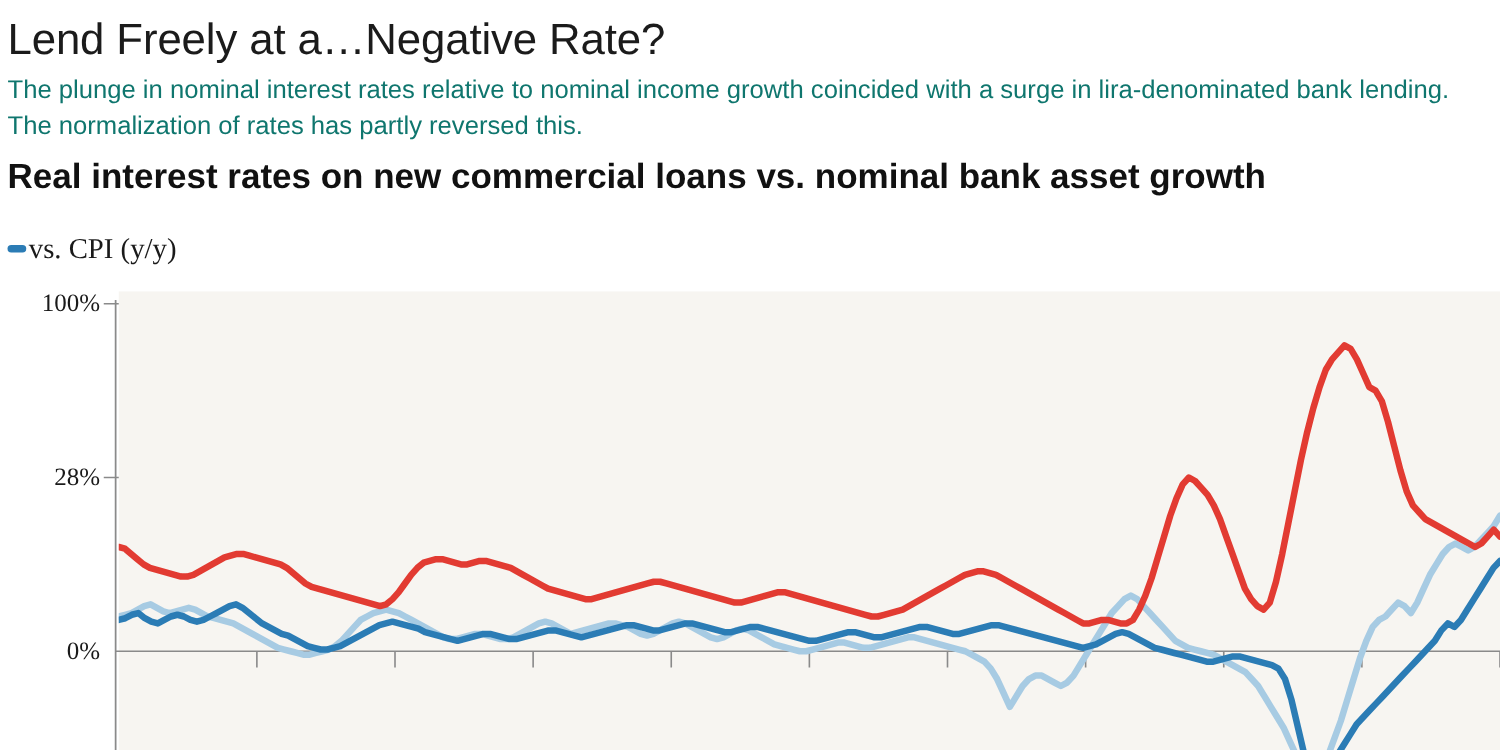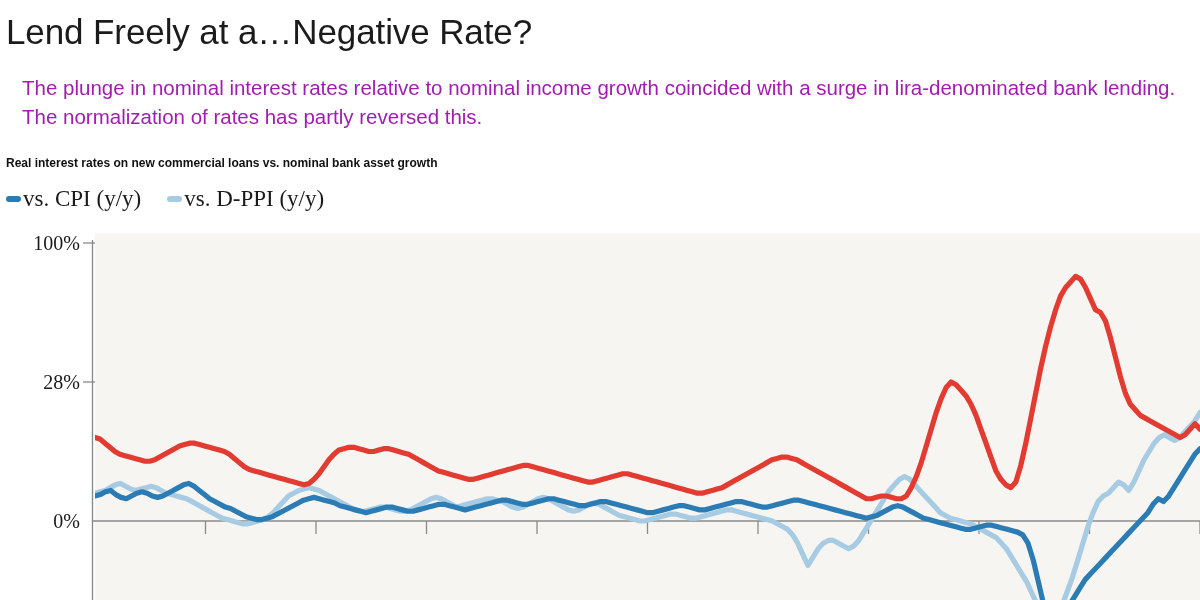--- a/index.html
+++ b/index.html
@@ -39,28 +39,28 @@
     letter-spacing: -0.1px;
     color: #1b1b1b;
     margin: 0;
     padding: 14px 0 0 6px;
     font-family: "Liberation Sans", sans-serif;
   }
   .deck {
     font-size: 20.5px;
     font-weight: 400;
     line-height: 1.42;
-    color: #a21caf;
-    margin: 16px;
+    color: #0f766e;
+    margin: 0;
     padding: 8px 0 0 6px;
     max-width: 1192px;
     font-family: "Liberation Sans", sans-serif;
   }
   .subtitle {
-    font-size: 12px;
+    font-size: 28px;
     font-weight: bold;
     line-height: 1.2;
     color: #111111;
     margin: 0;
     padding: 9px 0 0 6px;
     font-family: "Liberation Sans", sans-serif;
   }
 
   
   .legend {
@@ -135,24 +135,20 @@
     <div class="headline">Lend Freely at a…Negative Rate?</div>
     <div class="deck">The plunge in nominal interest rates relative to nominal income growth coincided with a surge in lira-denominated bank lending. The normalization of rates has partly reversed this.</div>
     <div class="subtitle">Real interest rates on new commercial loans vs. nominal bank asset growth</div>
   </div>
 
   <div class="legend">
     <div class="legend-item">
       <span class="legend-swatch" style="background:#2b7cb5"></span>
       <span class="legend-label">vs. CPI (y/y)</span>
     </div>
-    <div class="legend-item">
-      <span class="legend-swatch" style="background:#a7cbe3"></span>
-      <span class="legend-label">vs. D-PPI (y/y)</span>
-    </div>
   </div>
 
   <div class="chart-wrap">
     <svg class="plot" id="plot-svg" width="1200" height="367" viewBox="0 0 1200 367" aria-hidden="true">
       <rect id="plot-bg" x="95" y="0" width="1105" height="367" fill="#f7f5f1"></rect>
       <line id="y-axis-line" x1="92.5" y1="7" x2="92.5" y2="367" stroke="#8a8a8a" stroke-width="1.4"></line>
       <g id="y-ticks">
           <line x1="83" x2="95" y1="10" y2="10" stroke="#8a8a8a" stroke-width="1.3"></line>
           <line x1="83" x2="95" y1="149" y2="149" stroke="#8a8a8a" stroke-width="1.3"></line>
         </g>

